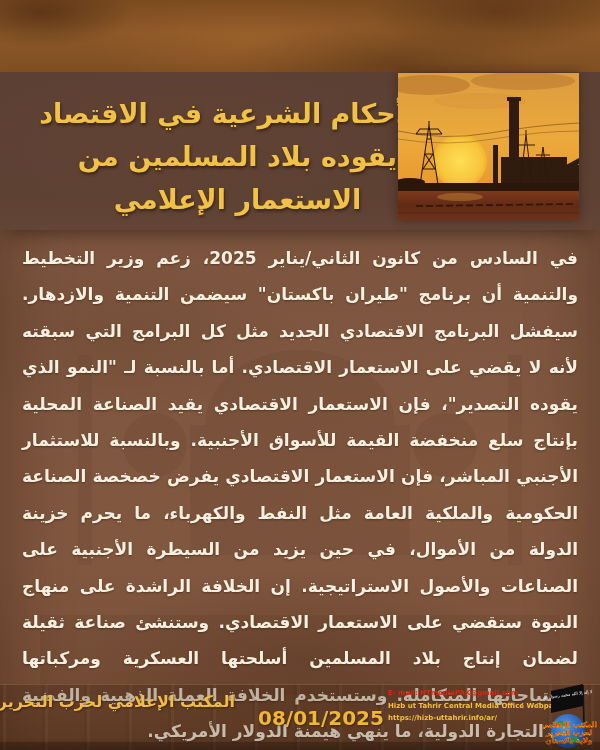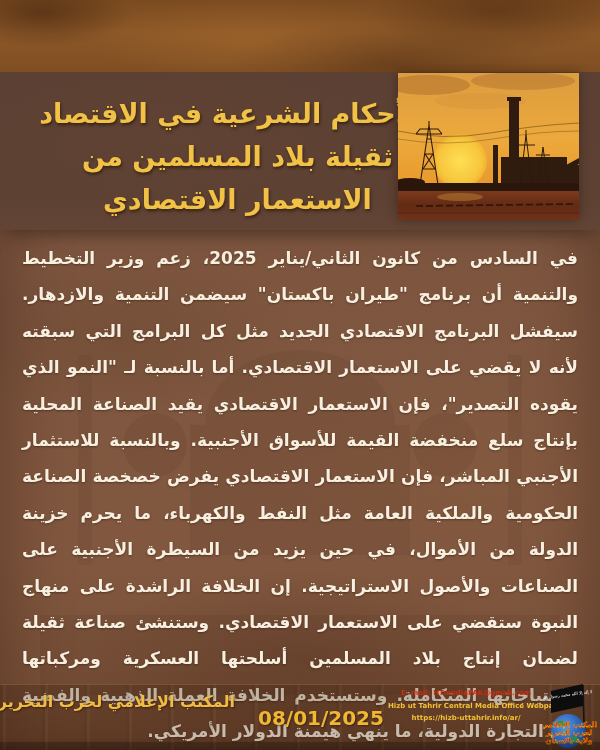--- a/index.html
+++ b/index.html
@@ -65,43 +65,43 @@
     direction:rtl;text-shadow:1px 1px 2px rgba(40,20,8,.6);white-space:nowrap;
   }
   .footer-date{
     position:absolute;left:250px;top:21px;width:104px;
     text-align:center;color:#f0b733;font-weight:bold;font-size:20px;
     text-shadow:1px 1px 2px rgba(40,20,8,.6);
     margin-left:8px;
   }
   .footer-contact{
     position:absolute;left:388px;top:2px;width:156px;
-    text-align:center;font-weight:bold;font-size:7px;line-height:12.5px;
+    text-align:left;font-weight:bold;font-size:7px;line-height:12.5px;
     color:#f5c235;white-space:nowrap;
   }
   .footer-contact .c-email{color:#cf2c10;}
   .logo{position:absolute;left:543px;top:-6px;width:54px;height:72px;text-align:center;}
   .logo svg{display:block;}
   .logo-red{font-size:7px;font-weight:bold;fill:#e41b0e;stroke:#ffd400;stroke-width:.28px;text-anchor:middle;
             font-family:"DejaVu Sans","Liberation Sans",sans-serif;}
   .flag-script{font-size:4.2px;fill:#ffffff;text-anchor:middle;font-family:"DejaVu Sans",sans-serif;}
   .bottom-edge{position:absolute;left:0;top:742px;width:600px;height:8px;background:rgba(25,12,5,.25);}
 </style>
 </head>
 <body>
 
 <div class="poster">
 
   <div class="top-band"></div>
 
   <div class="header-band">
     <div class="title">
       <div>الأحكام الشرعية في الاقتصاد</div>
-      <div>ثقيلة بلاد المسلمين من</div>
-      <div>الاستعمار الاقتصادي</div>
+      <div>يقوده بلاد المسلمين من</div>
+      <div>الاستعمار الإعلامي</div>
     </div>
 
     <div class="photo">
       <svg viewBox="0 0 181 147" width="181" height="147" preserveAspectRatio="none">
         <defs>
           <linearGradient id="sky" x1="0" y1="0" x2="0" y2="1">
             <stop offset="0" stop-color="#dd9c3f"></stop>
             <stop offset="0.45" stop-color="#eca93c"></stop>
             <stop offset="0.75" stop-color="#e99a2e"></stop>
             <stop offset="1" stop-color="#d9832a"></stop>

